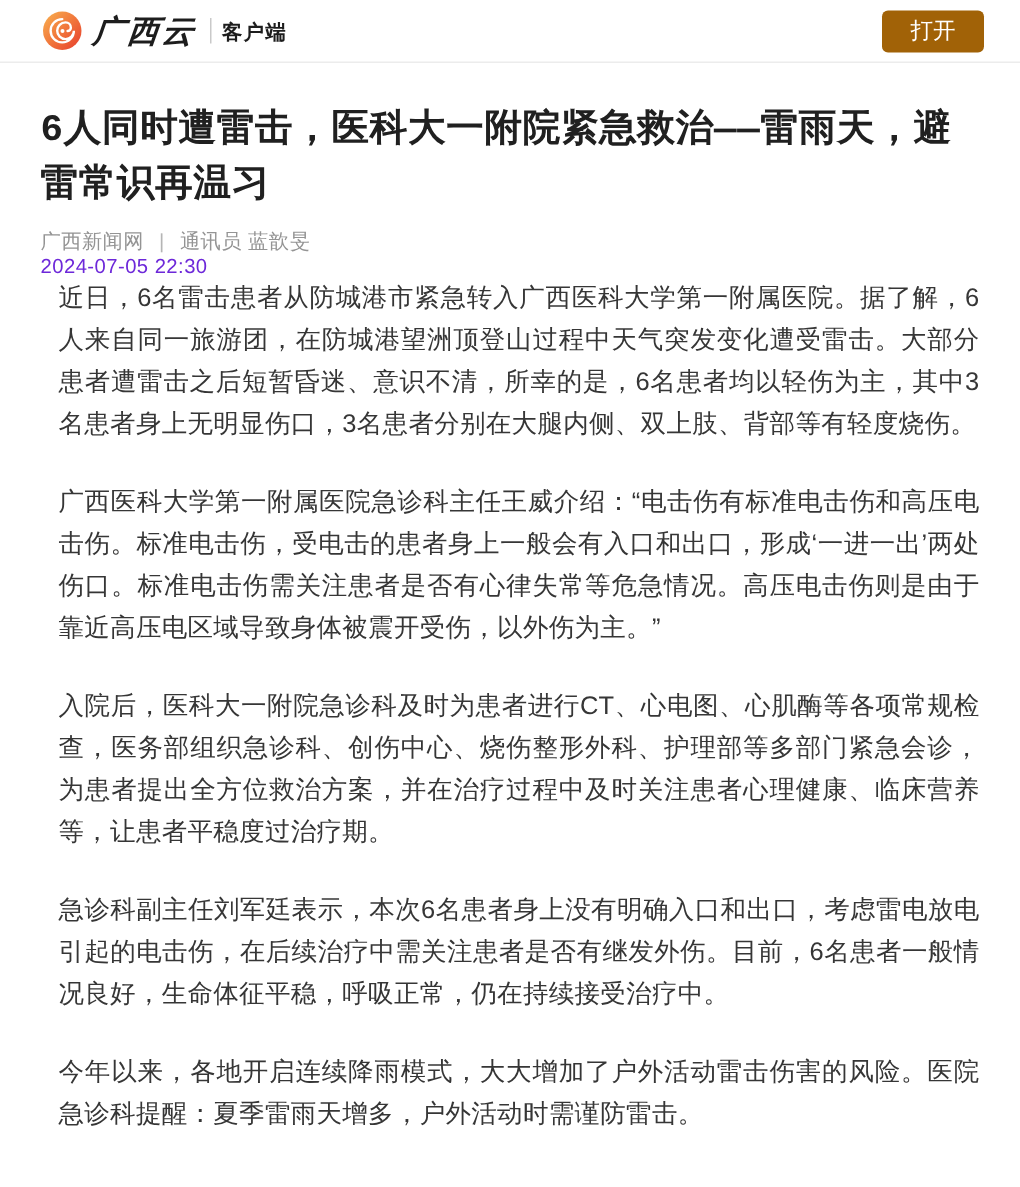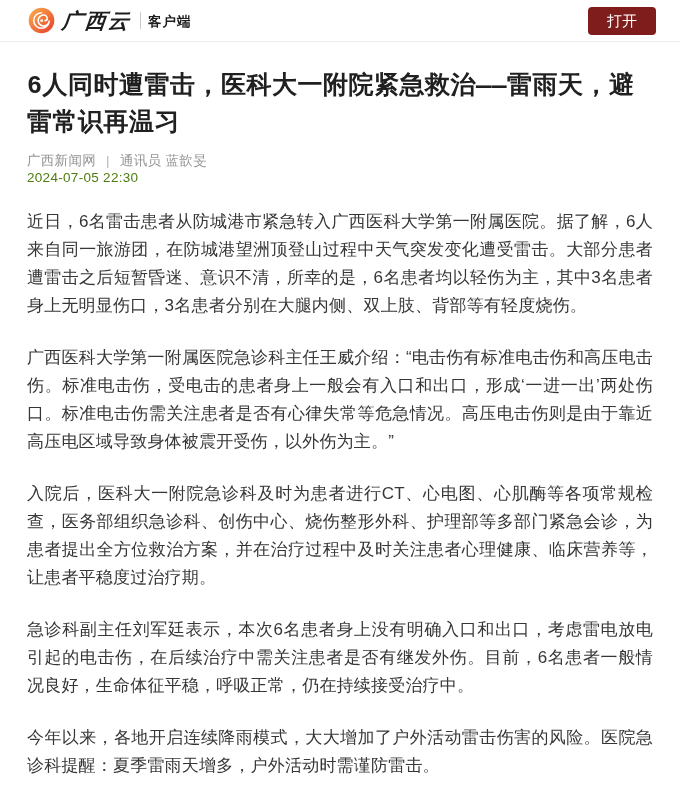--- a/index.html
+++ b/index.html
@@ -41,21 +41,21 @@
   }
   .logo-suffix {
     font-size: 13.5px;
     font-weight: 700;
     color: #1d1d1d;
     letter-spacing: 1px;
     padding-top: 3px;
     text-align: center;
   }
   .open-btn {
-    background: #7f1d1d;
+    background: #a16207;
     color: #ffffff;
     font-size: 15px;
     line-height: 1;
     font-family: inherit;
     border: none;
     border-radius: 4px;
     padding: 6px 19px 7px;
     cursor: pointer;
   }
 
@@ -71,26 +71,25 @@
     font-family: Liberation Mono, monospace;
   }
   .meta-line {
     font-size: 13.5px;
     color: #949494;
     letter-spacing: 0.3px;
   }
   .meta-line .sep { margin: 0 6px; color: #b5b5b5; }
   .date-line {
     font-size: 13.5px;
-    color: #4d7c0f;
-    margin-bottom: 23px;
+    color: #6d28d9;
     letter-spacing: 0.3px;
   }
   .article-body p {
-    margin: 0 0 24px 0;
+    margin: 0 0 24px 12px;
     font-size: 17px;
     line-height: 28px;
     color: #363636;
     text-align: justify;
     letter-spacing: 0.2px;
   }
 </style>
 </head>
 <body>
 

